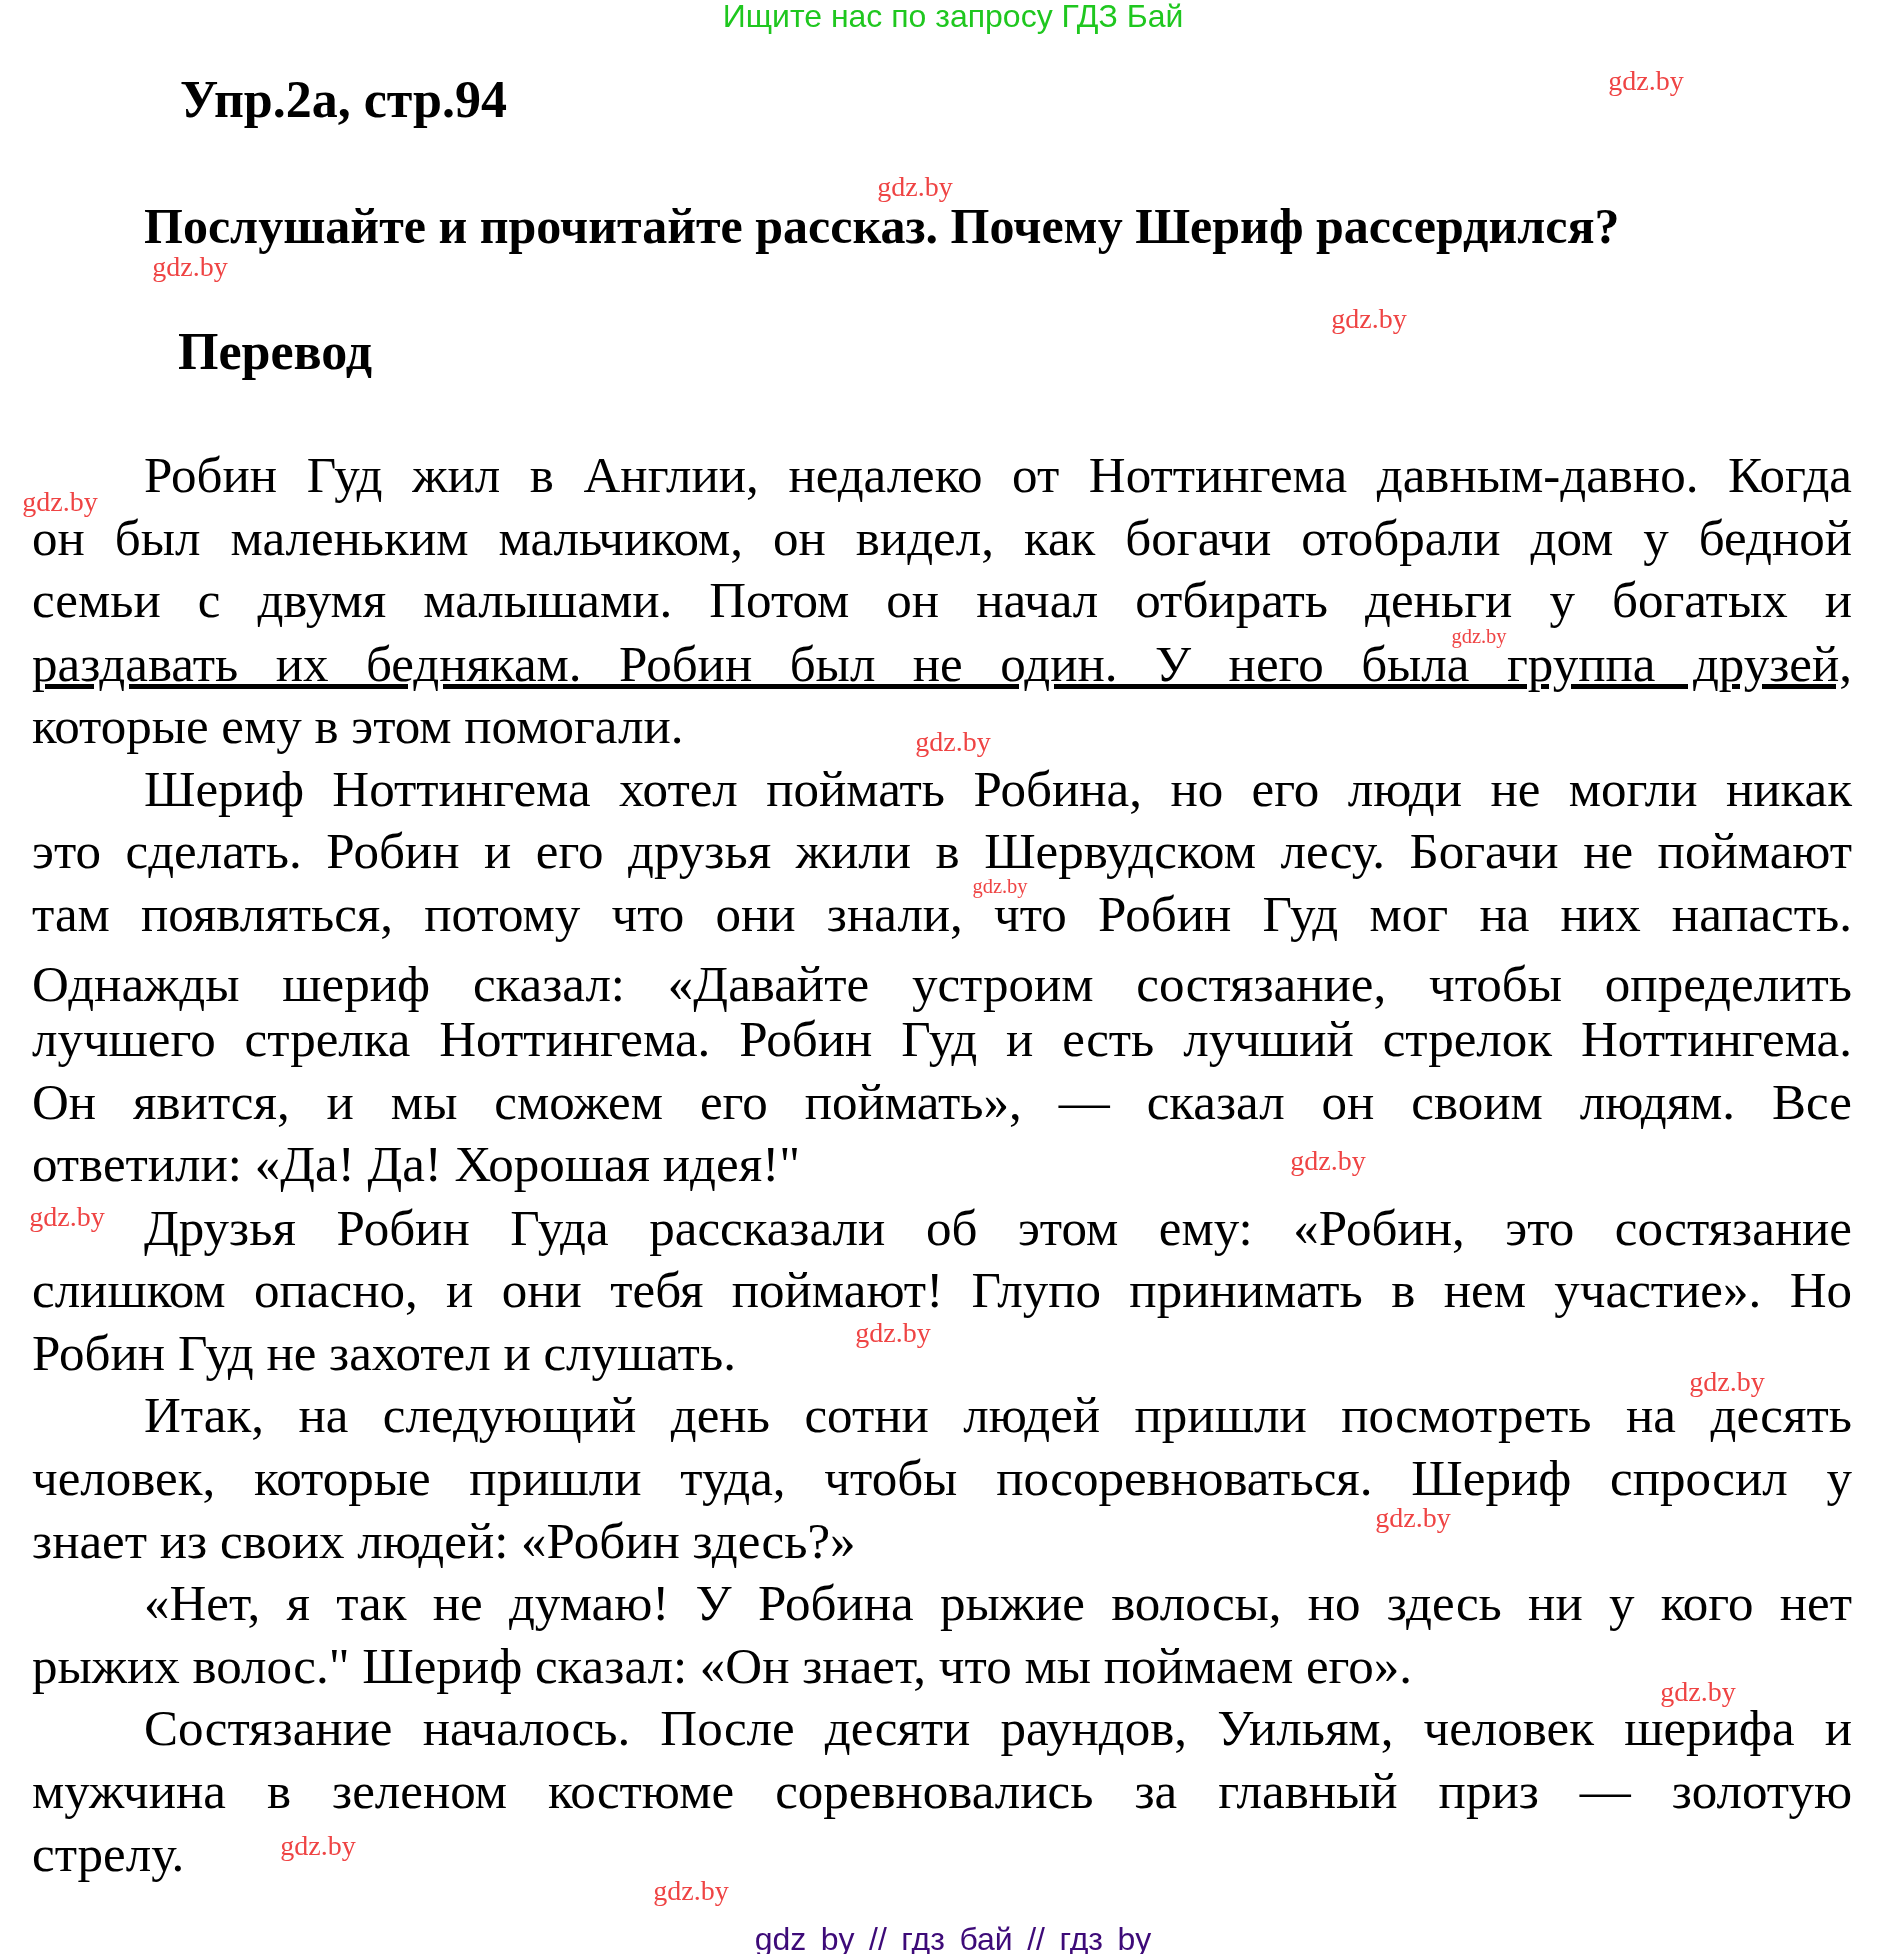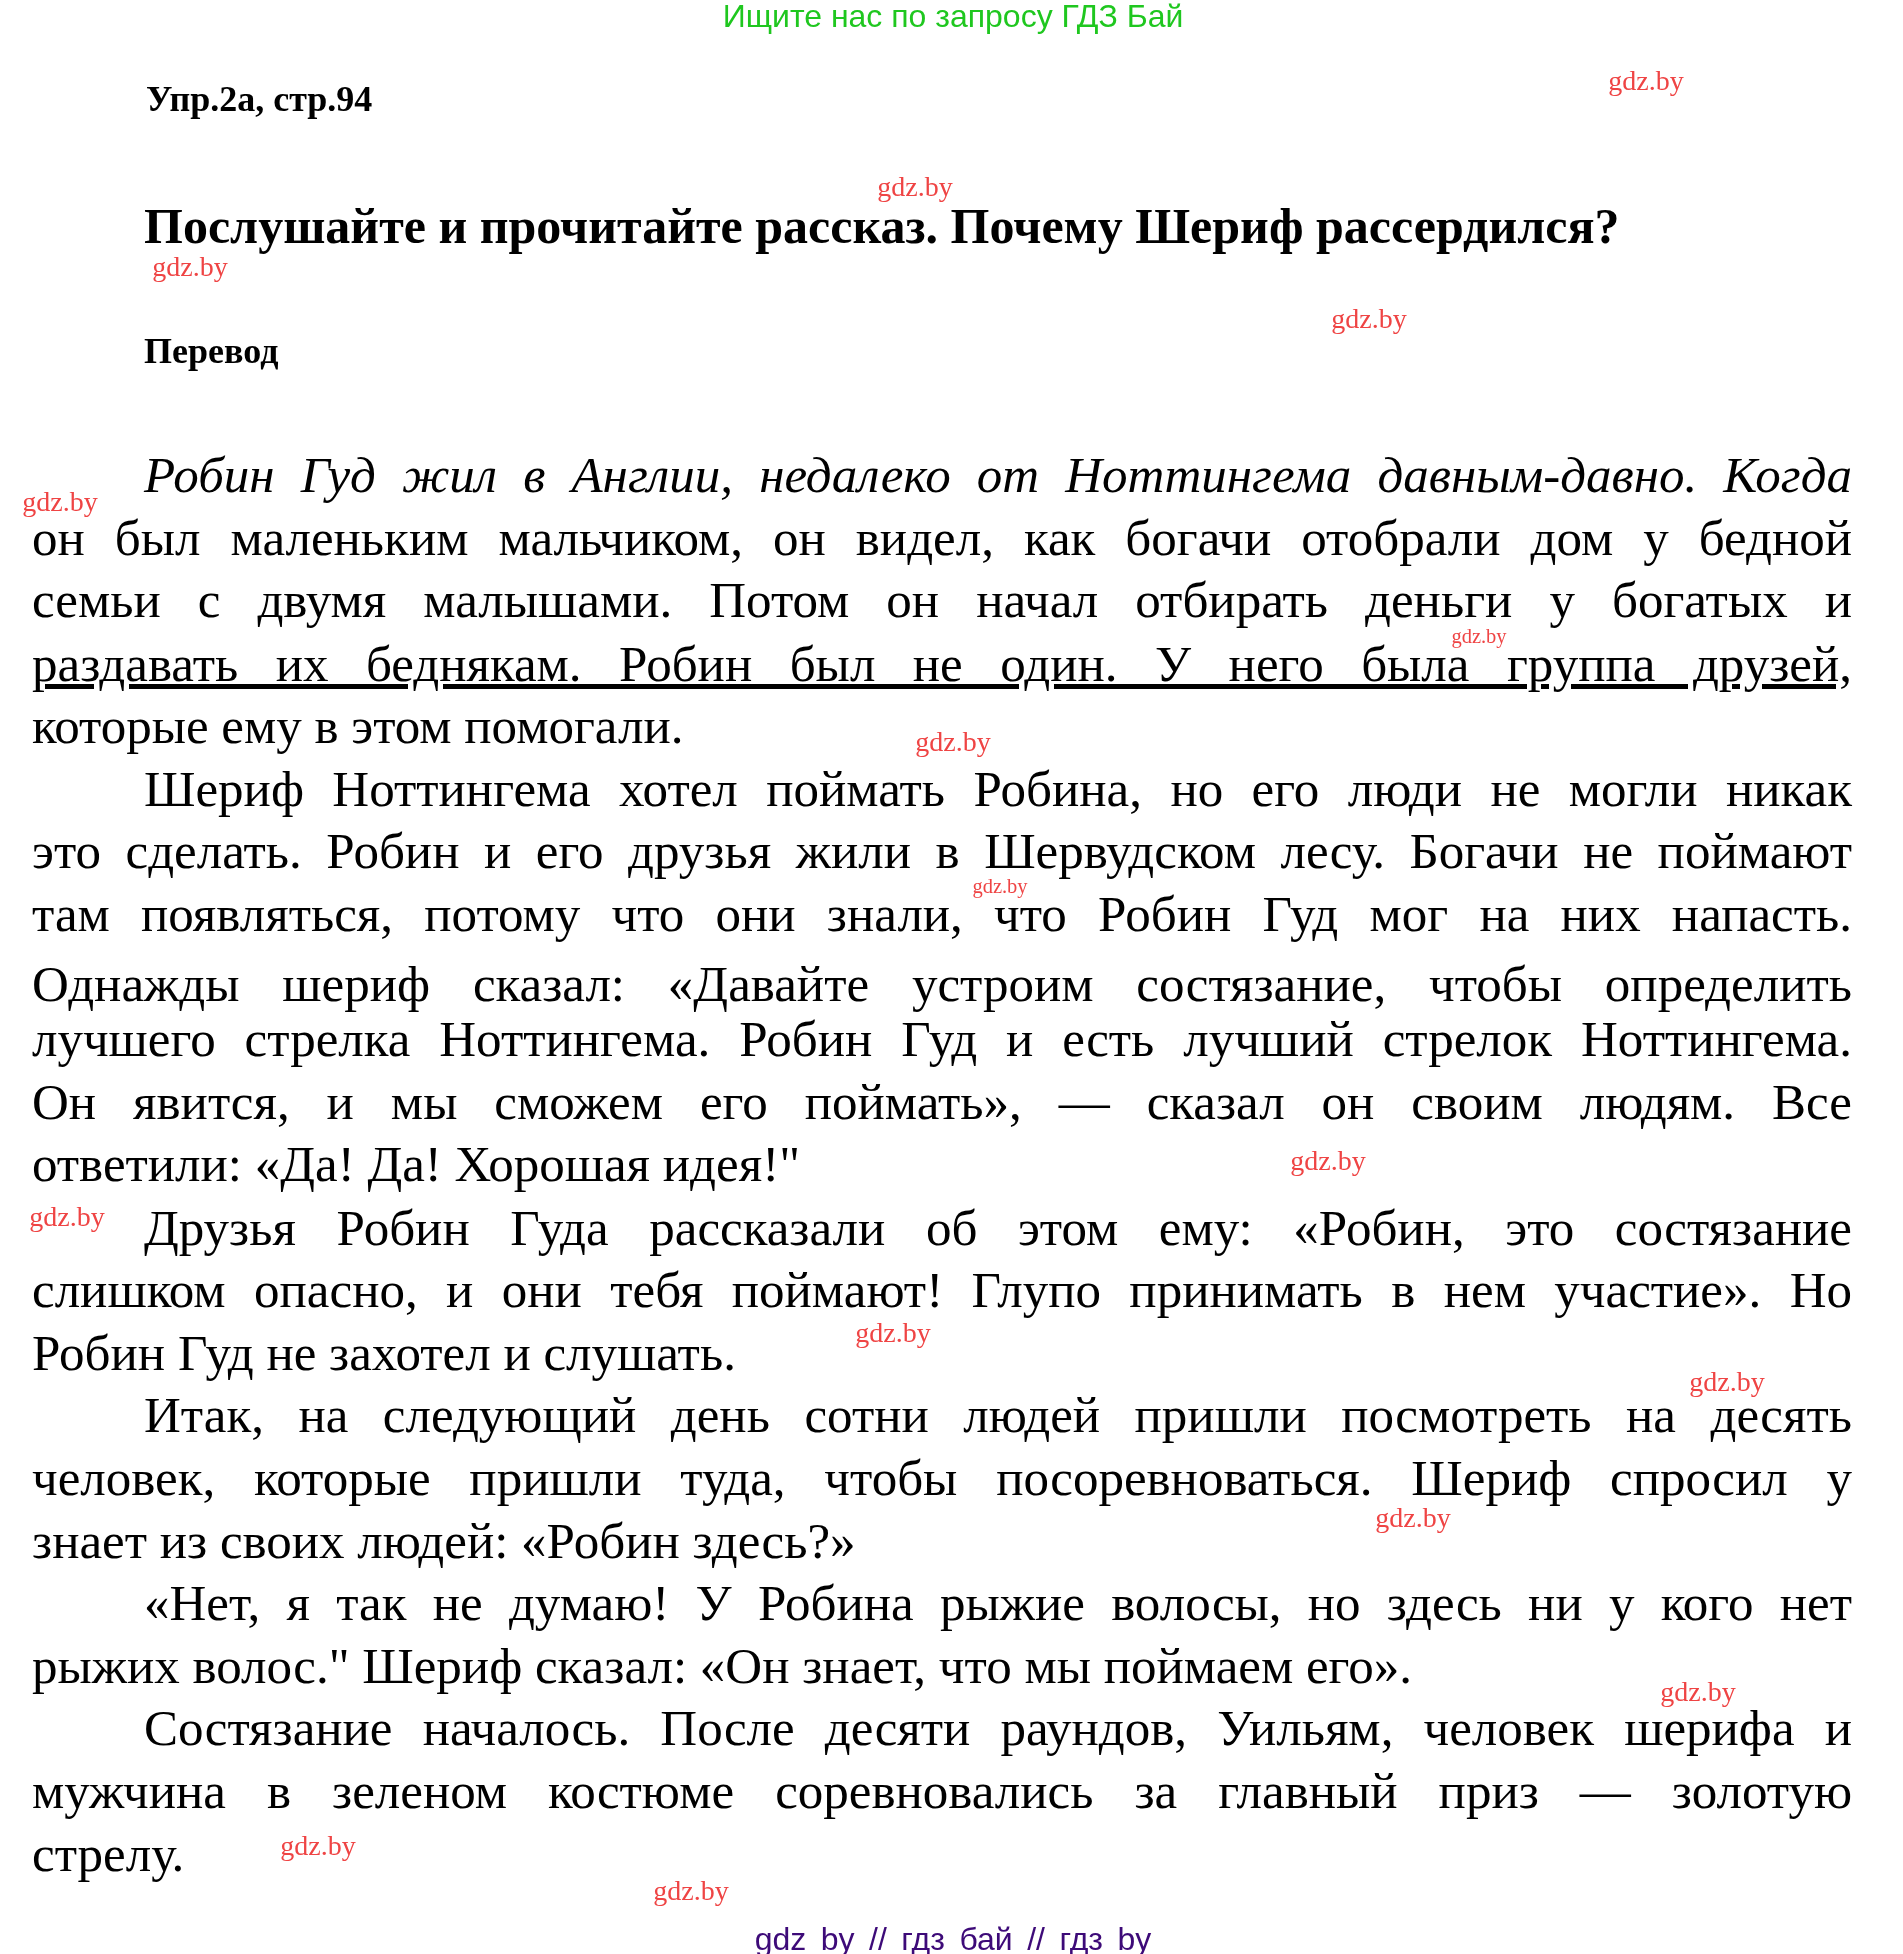--- a/index.html
+++ b/index.html
@@ -3,37 +3,37 @@
 <meta charset="utf-8">
 <style>
   html, body { margin:0; padding:0; background:#ffffff; }
   body { width:1904px; height:1955px; position:relative; overflow:hidden; }
   .abs { position:absolute; white-space:nowrap; }
   .banner { font-family:"Liberation Sans", sans-serif; font-size:32px; color:#1fc71f; transform:translate(-50%,-50%); }
   .footer { font-family:"Liberation Sans", sans-serif; font-size:32px; color:#3d0a78; transform:translate(-50%,-50%); word-spacing:5.6px; }
   .wm { font-family:Liberation Serif, serif; font-size:28px; color:#ef4444; transform:translate(-50%,-50%); }
   .wm.sm { font-size:20.5px; }
   .h { font-family:"Liberation Serif", serif; font-weight:bold; color:#000; transform:translateY(-50%); }
-  .h1 { font-size:36px; }
+  .h1 { font-size:52px;margin-left:34px; }
   .h2 { font-size:50px; }
   .line { position:absolute; left:32px; width:1820px; font-family:"Liberation Serif", serif; font-size:51px; color:#000;
           line-height:62px; height:62px; text-align:justify; text-align-last:justify; white-space:nowrap; transform:translateY(-50%); }
   .line.indent { left:144px; width:1708px; }
   .line.last { text-align-last:left; }
 </style>
 </head>
 <body>
 
 <div class="abs banner" style="left:953px; top:16px;">Ищите нас по запросу ГДЗ Бай</div>
 
 <div class="abs h h1" style="left:146px; top:99px;">Упр.2а, стр.94</div>
 <div class="abs h h2" style="left:144px; top:226px;">Послушайте и прочитайте рассказ. Почему Шериф рассердился?</div>
 <div class="abs h h1" style="left:144px; top:351px;">Перевод</div>
 
-<div class="line indent" style="top:475px;font-style:italic;">Робин Гуд жил в Англии, недалеко от Ноттингема давным-давно. Когда</div>
+<div class="line indent" style="top:475px;">Робин Гуд жил в Англии, недалеко от Ноттингема давным-давно. Когда</div>
 <div class="line" style="top:538px;">он был маленьким мальчиком, он видел, как богачи отобрали дом у бедной</div>
 <div class="line" style="top:600px;">семьи с двумя малышами. Потом он начал отбирать деньги у богатых и</div>
 <div class="line" style="top:664px;text-decoration:underline;">раздавать их беднякам. Робин был не один. У него была группа друзей,</div>
 <div class="line last" style="top:726px;">которые ему в этом помогали.</div>
 
 <div class="line indent" style="top:789px;">Шериф Ноттингема хотел поймать Робина, но его люди не могли никак</div>
 <div class="line" style="top:851px;">это сделать. Робин и его друзья жили в Шервудском лесу. Богачи не поймают</div>
 <div class="line" style="top:914px;">там появляться, потому что они знали, что Робин Гуд мог на них напасть.</div>
 <div class="line" style="top:984px;">Однажды шериф сказал: «Давайте устроим состязание, чтобы определить</div>
 <div class="line" style="top:1039px;">лучшего стрелка Ноттингема. Робин Гуд и есть лучший стрелок Ноттингема.</div>

